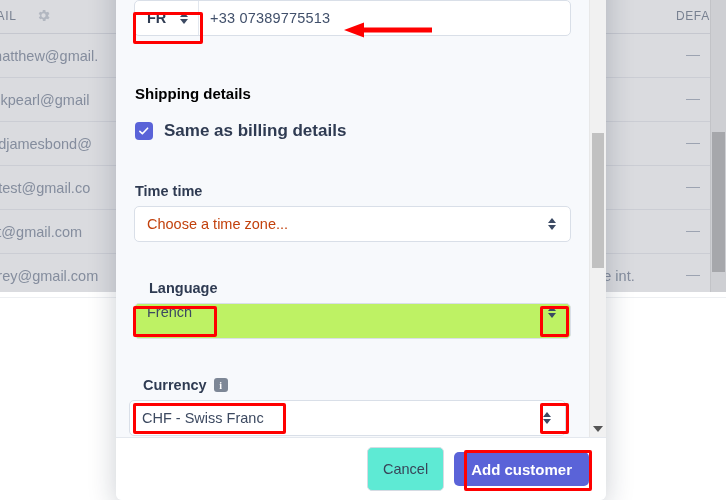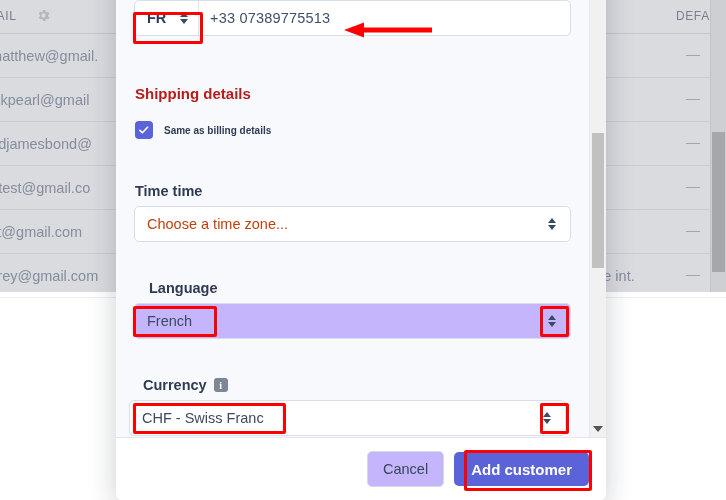--- a/index.html
+++ b/index.html
@@ -84,21 +84,21 @@
     border-left:5px solid transparent;border-right:5px solid transparent;
     border-top:6px solid #555;
   }
 
   
   .fld-label{
     font-size:14.5px;color:#2f3b52;font-weight:700;margin:0 0 7px 0;
     display:flex;align-items:center;gap:7px;
   }
   .sect-title{
-    font-size:15px;color:#b91c1c;font-weight:700;
+    font-size:15px;color:#000000;font-weight:700;
   }
 
   
   #phone-row{
     position:absolute;left:18px;top:60px;width:437px;height:36px;
     background:#fff;border:1px solid #d9dfe8;border-radius:5px;
     box-sizing:border-box;display:flex;align-items:center;
   }
   #cc-select{
     width:64px;height:34px;display:flex;align-items:center;justify-content:space-between;
@@ -119,37 +119,37 @@
   .updown:after{bottom:2px;border-top:5px solid #3c4a63;}
 
   
   #ship-title{position:absolute;left:19px;top:145px;}
   #ship-check{position:absolute;left:19px;top:181px;display:flex;align-items:center;gap:11px;}
   .cbox{
     width:18px;height:18px;border-radius:4px;background:#5a63d8;
     display:flex;align-items:center;justify-content:center;flex:0 0 auto;
   }
   .cbox svg{display:block;}
-  #ship-check .cb-label{font-size:10px;color:#2f3b52;font-weight:700;}
+  #ship-check .cb-label{font-size:17px;color:#2f3b52;font-weight:700;}
 
   
   #tz-label{position:absolute;left:19px;top:243px;}
   #tz-select{
     position:absolute;left:18px;top:266px;width:437px;height:36px;
     background:#fff;border:1px solid #d9dfe8;border-radius:5px;box-sizing:border-box;
     display:flex;align-items:center;justify-content:space-between;padding:0 12px;
   }
   #tz-select .val{font-size:14.5px;color:#c2410c;}
 
   
   #lang-label{position:absolute;left:33px;top:340px;}
   #lang-select{
     position:absolute;left:18px;top:363px;width:437px;height:36px;
-    background:#c4b5fd;border:1px solid #d9dfe8;border-radius:5px;box-sizing:border-box;
-    display:flex;align-items:center;justify-content:space-between;padding:0 12px;
+    background:#bef264;border:1px solid #d9dfe8;border-radius:5px;box-sizing:border-box;
+    display:flex;align-items:flex-start;justify-content:space-between;padding:0 12px;
   }
   #lang-select .val{font-size:14.5px;color:#3d4a61;}
 
   
   #cur-label{position:absolute;left:19px;top:437px;margin-left:8px;}
   #cur-select{
     position:absolute;left:13px;top:460px;width:437px;height:36px;
     background:#fff;border:1px solid #d9dfe8;border-radius:5px;box-sizing:border-box;
     display:flex;align-items:center;justify-content:space-between;padding:0 12px;
   }
@@ -161,21 +161,21 @@
   }
 
   
   #modal-footer{
     position:absolute;left:0;bottom:0;width:490px;height:63px;
     background:#ffffff;border-top:1px solid #e4e8ee;
     display:flex;align-items:center;justify-content:flex-end;gap:10px;
     padding-right:17px;box-sizing:border-box;
   }
   #btn-cancel{
-    height:36px;padding:0 15px;border:1px solid #d6dbe3;border-radius:5px;background:#c4b5fd;
+    height:44px;padding:0 15px;border:1px solid #d6dbe3;border-radius:5px;background:#5eead4;
     font-size:14.5px;color:#384559;font-family:"Liberation Sans",sans-serif;cursor:pointer;
   }
   #btn-add{
     height:34px;padding:0 17px;border:0;border-radius:5px;background:#5a63d8;
     font-size:15px;color:#fff;font-weight:700;font-family:"Liberation Sans",sans-serif;cursor:pointer;
   }
 
   
   .ann{position:absolute;border:3px solid #ff0000;box-sizing:border-box;border-radius:2px;pointer-events:none;}
   #ann-cc   {left:133px; top:12px;  width:70px;  height:32px;}

